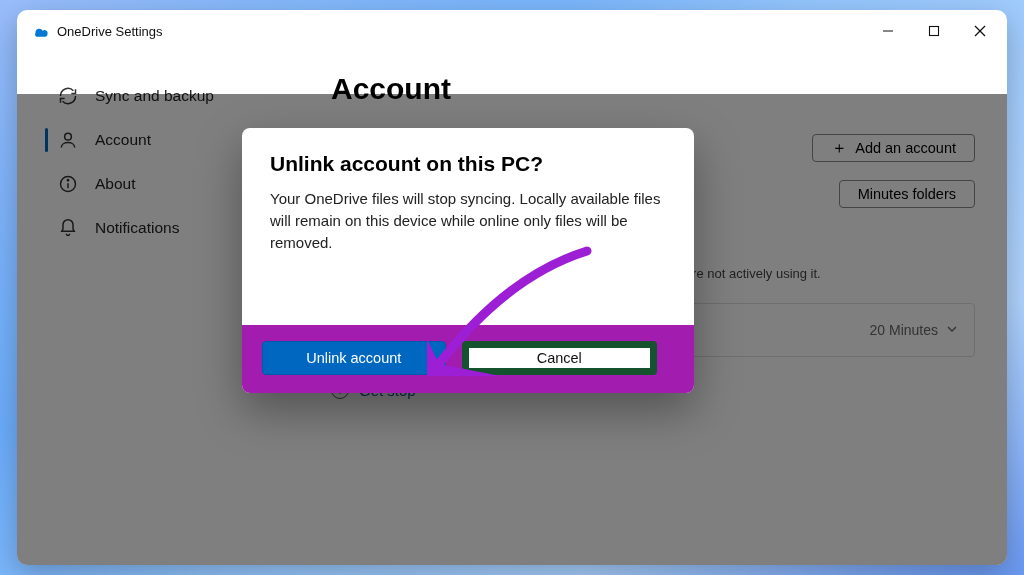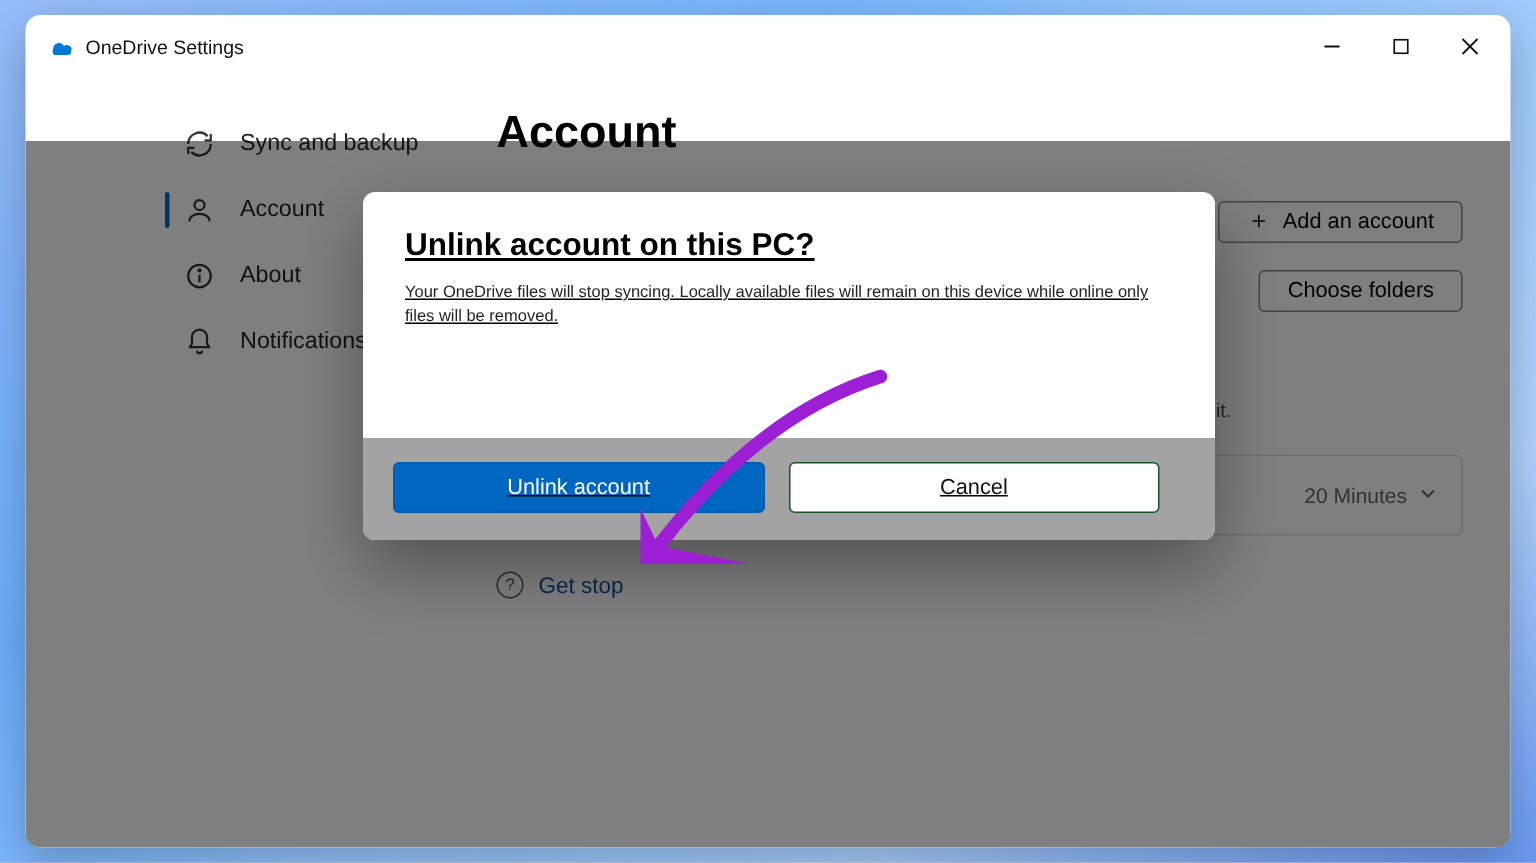--- a/index.html
+++ b/index.html
@@ -18,21 +18,21 @@
   }
   .titlebar { height: 42px; display: flex; align-items: center; padding: 0 4px 0 14px; }
   .titlebar .app-icon { width: 18px; height: 18px; margin-right: 8px; display: flex; align-items: center; justify-content: center; }
   .titlebar .title { font-size: 13px; color: #111; }
   .titlebar .spacer { flex: 1; }
   .win-controls { display: flex; }
   .win-btn { width: 46px; height: 32px; display: flex; align-items: center; justify-content: center; color: #111; }
   .win-btn svg { display: block; }
 
   .body { flex: 1; display: flex; position: relative; }
-  .sidebar { width: 290px; padding: 22px 18px 12px 10px; display: flex; flex-direction: column; align-items: flex-end; }
+  .sidebar { width: 290px; padding: 22px 18px 12px 30px; display: flex; flex-direction: column; }
   .nav { list-style: none; }
   .nav li { display: flex; align-items: center; height: 44px; padding: 0 10px; border-radius: 4px; font-size: 15.5px; color: #222; position: relative; }
   .nav li .nav-icon { width: 22px; height: 22px; margin-right: 16px; display: flex; align-items: center; justify-content: center; color: #333; }
   .nav li.active::before { content: ""; position: absolute; left: -2px; top: 10px; bottom: 10px; width: 3px; background: #0067c0; border-radius: 2px; }
   .storage-section { margin-top: auto; margin-bottom: 6px; font-weight: 600; font-size: 14px; color: #111; }
 
   .main { flex: 1; padding: 20px 32px 14px 24px; position: relative; }
   h1.page-title { font-size: 30px; font-weight: 600; margin-bottom: 28px; }
   .card-row { display: flex; justify-content: flex-end; margin-bottom: 18px; }
   .btn-outline { border: 1px solid #888; background: #fff; border-radius: 4px; height: 28px; padding: 0 18px; font-size: 14.5px; display: inline-flex; align-items: center; gap: 8px; }
@@ -43,31 +43,31 @@
   .select-like { color: #666; font-size: 14px; display: inline-flex; align-items: center; gap: 8px; }
 
   .help-row { margin-top: 24px; display: flex; align-items: center; gap: 10px; font-size: 15px; color: #10539c; }
   .help-row .help-icon { color: #555; width: 18px; height: 18px; border: 1.6px solid #555; border-radius: 50%; font-size: 11px; display: flex; align-items: center; justify-content: center; }
 
   
   .dim { position: absolute; inset: 42px 0 0 0; background: rgba(0,0,0,.50); }
 
   
   .dialog {
-    position: absolute; left: 225px; top: 118px; width: 568px;
+    position: absolute; left: 225px; top: 118px; width: 452px;
     background: #fff; border-radius: 8px; box-shadow: 0 18px 45px rgba(0,0,0,.35);
-    display: flex; flex-direction: column; overflow: hidden; text-decoration: underline;
+    display: flex; flex-direction: column; overflow: hidden;
   }
   .dialog .dlg-body { padding: 24px 28px 72px 28px; }
   .dlg-title { font-size: 21px; font-weight: 600; margin-bottom: 12px; }
-  .dlg-text { font-size: 11px; color: #222; line-height: 1.45; }
-  .dlg-actions { background: #a3a3a3; padding: 16px 37px 18px 20px; display: flex; gap: 16px; }
+  .dlg-text { font-size: 15px; color: #222; line-height: 1.45; }
+  .dlg-actions { background: #a21caf; padding: 16px 37px 18px 20px; display: flex; gap: 16px; }
   .dlg-btn { flex: 1; height: 34px; border-radius: 4px; font-size: 14.5px; display: flex; align-items: center; justify-content: center; }
   .btn-primary { background: #0067c0; color: #fff; border: 1px solid #005aa8; }
-  .btn-secondary { background: #fff; color: #111; border: 1px solid #14532d; }
+  .btn-secondary { background: #fff; color: #111; border: 7px solid #14532d; }
 
   
   .arrow { position: absolute; left: 410px; top: 236px; width: 170px; height: 130px; pointer-events: none; }
 </style>
 </head>
 <body>
 
 <div class="wallpaper-shape ws1"></div>
 <div class="wallpaper-shape ws2"></div>
 
@@ -150,21 +150,21 @@
 
       <div class="card-row">
         <button class="btn-outline">
           <span class="plus">＋</span>
           <span>Add an account</span>
         </button>
       </div>
 
       <div class="choose-row">
         <button class="btn-outline">
-          <span>Choose folders</span>
+          <span>Minutes folders</span>
         </button>
       </div>
 
       <div class="vault-desc">For security, your Personal Vault automatically locks when you're not actively using it.</div>
 
       <div class="vault-card">
         <span>Lock Personal Vault after:</span>
         <span class="select-like">
           <span>20 Minutes</span>
           <span><svg width="12" height="12" viewBox="0 0 12 12">

